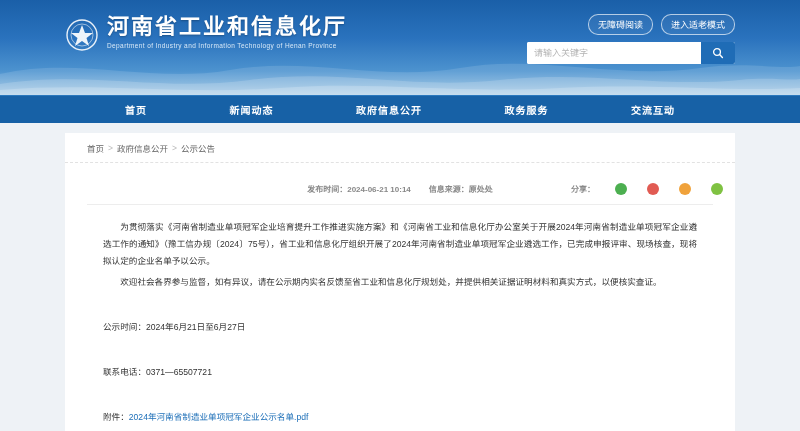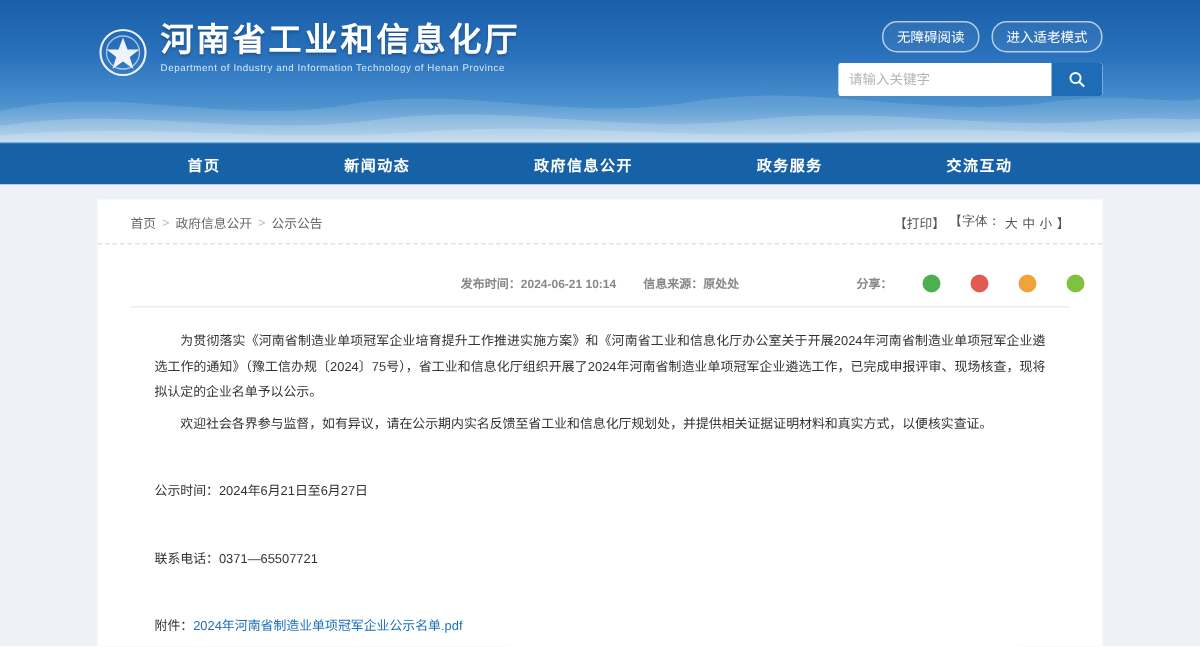--- a/index.html
+++ b/index.html
@@ -79,21 +79,21 @@
     padding: 3px 9px;
     border-radius: 10px;
     white-space: nowrap;
     background: rgba(255,255,255,.06);
     cursor: pointer;
   }
   .hdr-search {
     position: absolute;
     right: 0; top: 42px;
     display: flex;
-    width: 176px; height: 22px;
+    width: 208px; height: 22px;
     background: #ffffff;
     border-radius: 2px;
     overflow: hidden;
   }
   .hdr-search input {
     flex: 1;
     border: 0;
     outline: none;
     font-size: 9px;
     padding: 0 7px;
@@ -297,28 +297,20 @@
     <div class="paper">
 
       <div class="crumb-row">
         <div class="crumb">
           <a>首页</a>
           <span class="sep">&gt;</span>
           <a>政府信息公开</a>
           <span class="sep">&gt;</span>
           <span class="cur">公示公告</span>
         </div>
-        <div class="tools">
-          <span class="tool-link">【打印】</span>
-          <span>【字体：</span>
-          <span class="fs">大</span>
-          <span class="fs">中</span>
-          <span class="fs">小</span>
-          <span>】</span>
-        </div>
       </div>
 
 
       <div class="meta-row">
         <span class="meta-item">发布时间：2024-06-21 10:14</span>
         <span class="meta-item">信息来源：原处处</span>
         <span class="share">
           <span>分享：</span>
           <span class="share-ico" style="background:#4caf50"></span>
           <span class="share-ico" style="background:#e15b53"></span>

